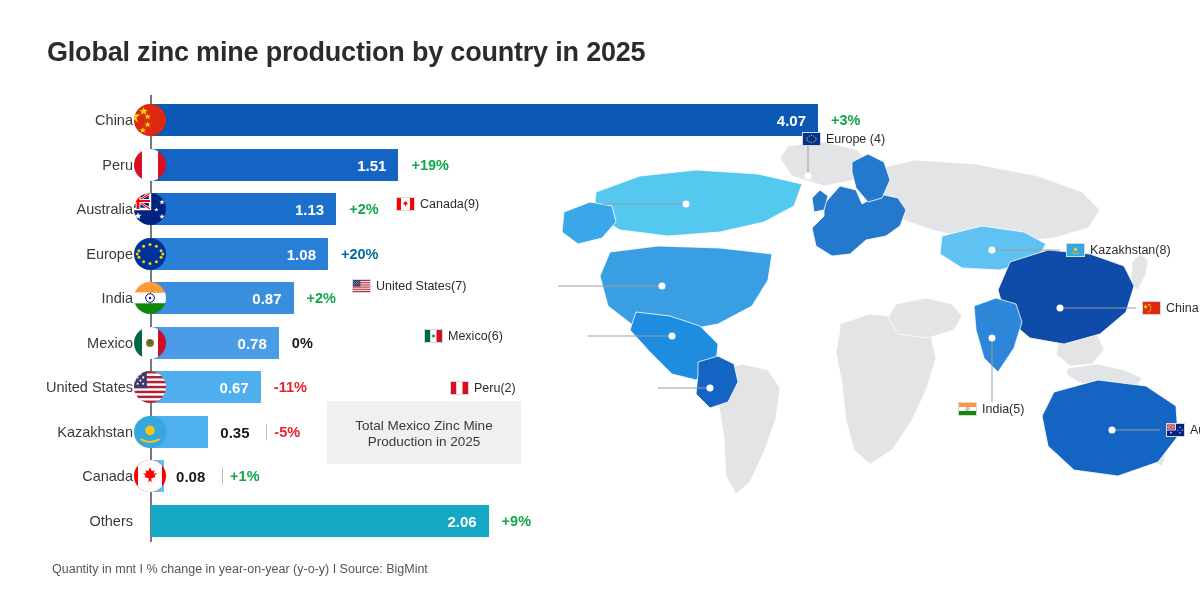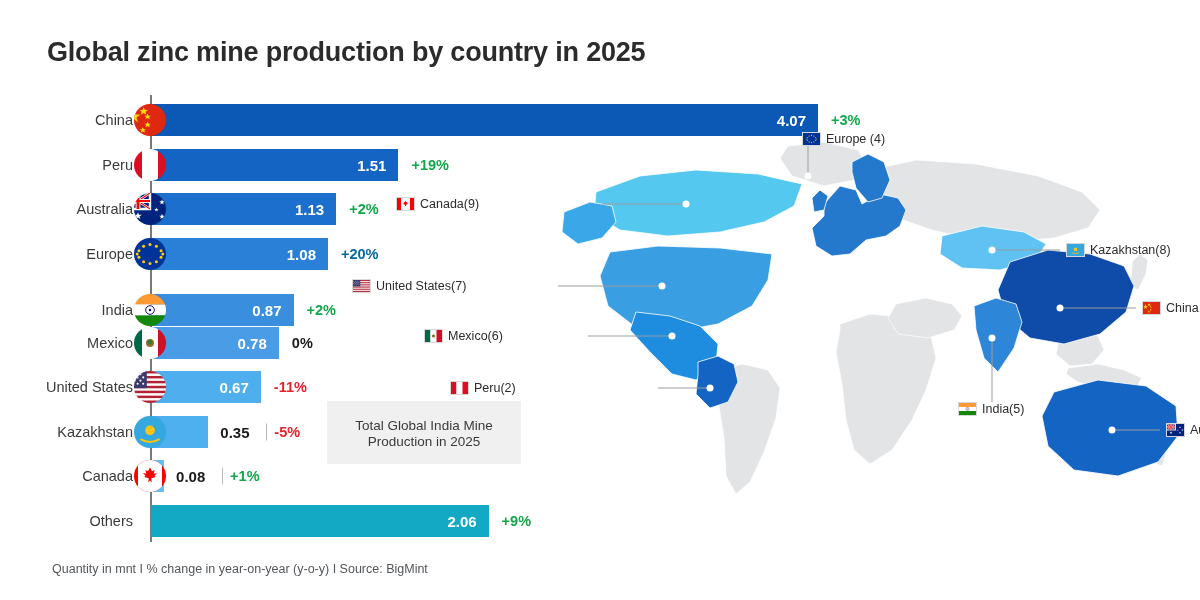--- a/index.html
+++ b/index.html
@@ -163,21 +163,21 @@
               <circle cx="30" cy="32" r="1.9"></circle>
               <circle cx="22" cy="29.8" r="1.9"></circle>
               <circle cx="16.2" cy="24" r="1.9"></circle>
               <circle cx="14" cy="20" r="1.9"></circle>
               <circle cx="16.2" cy="16" r="1.9"></circle>
               <circle cx="22" cy="10.2" r="1.9"></circle>
             </g>
           </svg>
         </div>
       </div>
-      <div class="row" style="top: 198px; padding-left: 10px;">
+      <div class="row" style="top: 186px; padding-left: 10px;">
         <div class="row-label">India</div>
         <div class="bar" style="width: 142.577px; background: rgb(58, 142, 222);"></div>
         <div class="bar-value" style="left: 281.577px; transform: translate(-100%, -50%);">0.87</div>
         <div class="bar-change" style="left: 306.577px; color: rgb(17, 167, 74);">+2%</div>
         <div class="flag">
           <svg viewBox="0 0 60 40" width="32" height="32" preserveAspectRatio="xMidYMid slice">
             <rect width="60" height="13.3" fill="#ff9933"></rect>
             <rect y="13.3" width="60" height="13.4" fill="#ffffff"></rect>
             <rect y="26.7" width="60" height="13.3" fill="#138808"></rect>
             <circle cx="30" cy="20" r="5.4" fill="none" stroke="#000080" stroke-width="1.2"></circle>
@@ -267,21 +267,21 @@
         <div class="row-label">Others</div>
         <div class="bar" style="width: 337.597px; background: rgb(19, 168, 196);"></div>
         <div class="bar-value" style="left: 476.597px; transform: translate(-100%, -50%);">2.06</div>
         <div class="bar-change" style="left: 501.597px; color: rgb(17, 167, 74);">+9%</div>
       </div>
     </div>
 </div>
 
 <div id="total-box">
   <div id="total-caption">
-    <span>Total Global India Mine</span><br>
+    <span>Total Mexico Zinc Mine</span><br>
     <span>Production in 2025</span>
   </div>
 </div>
 
 <div id="map">
   <svg width="660" height="360" viewBox="0 0 660 360">
     <g fill="#e3e4e6" stroke="#ffffff" stroke-width="0.7">
 
       <path d="M248 6 l36 -4 34 8 10 16 -14 14 -30 6 -32 -10 -12 -18z"></path>
 

